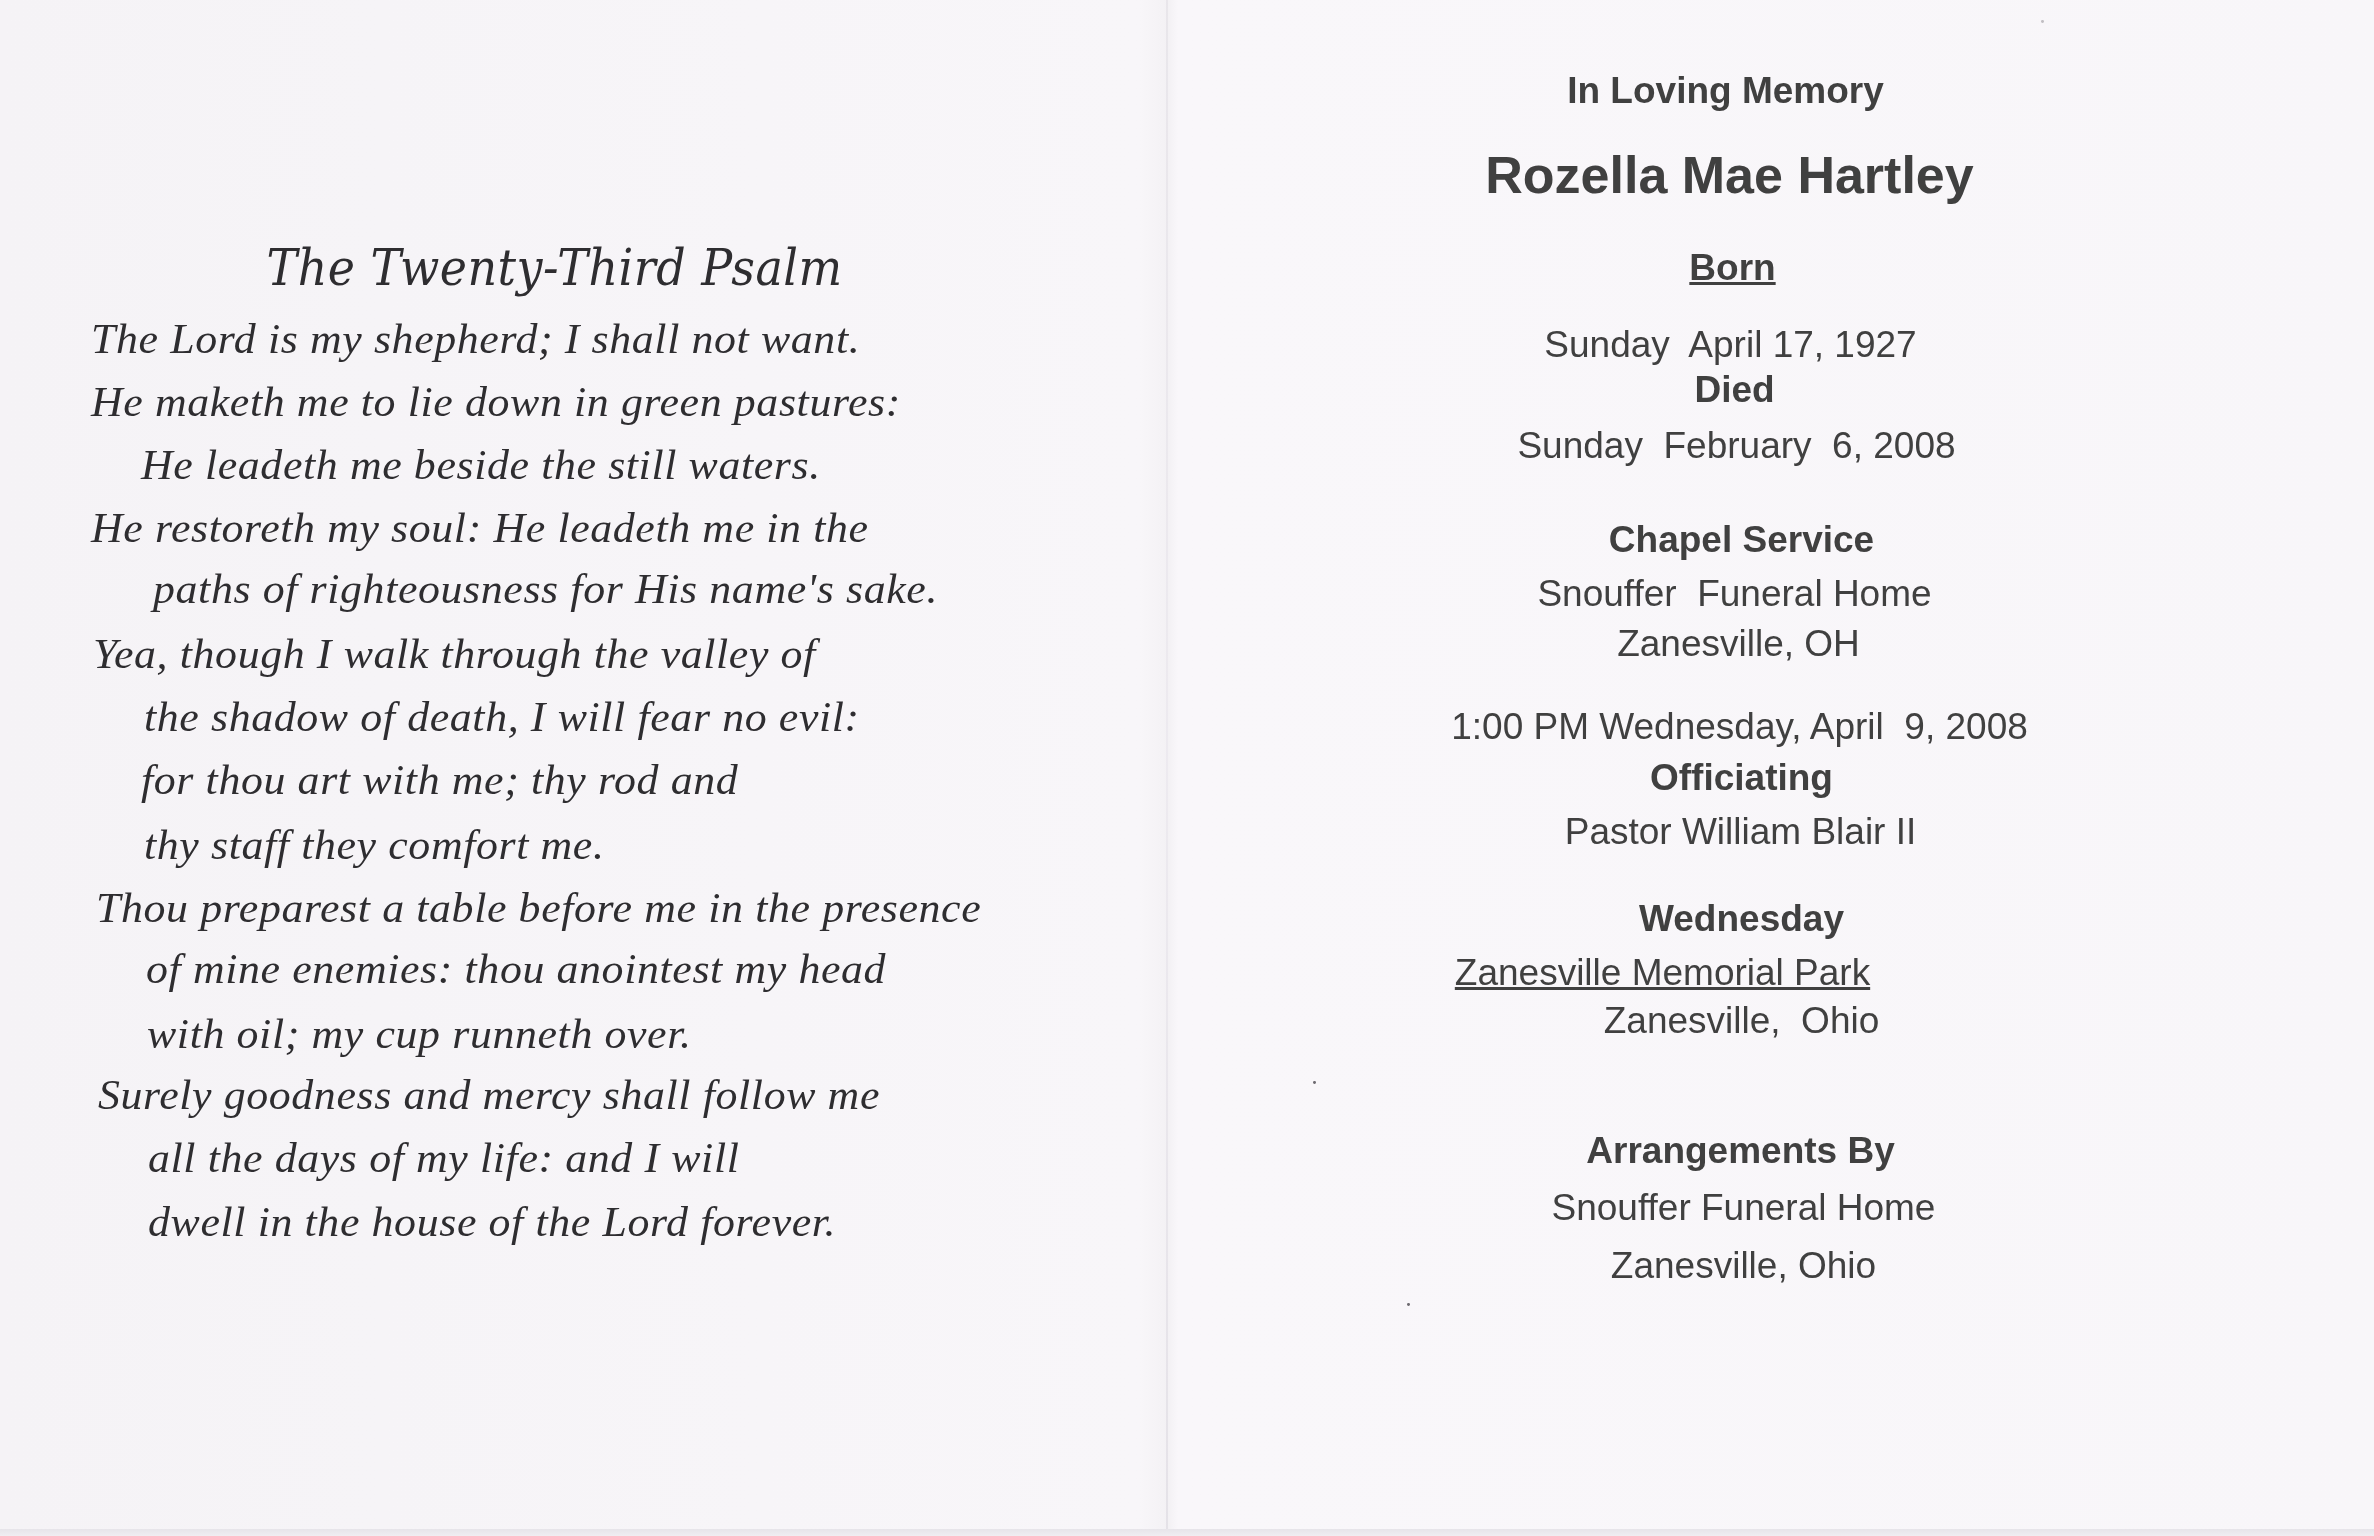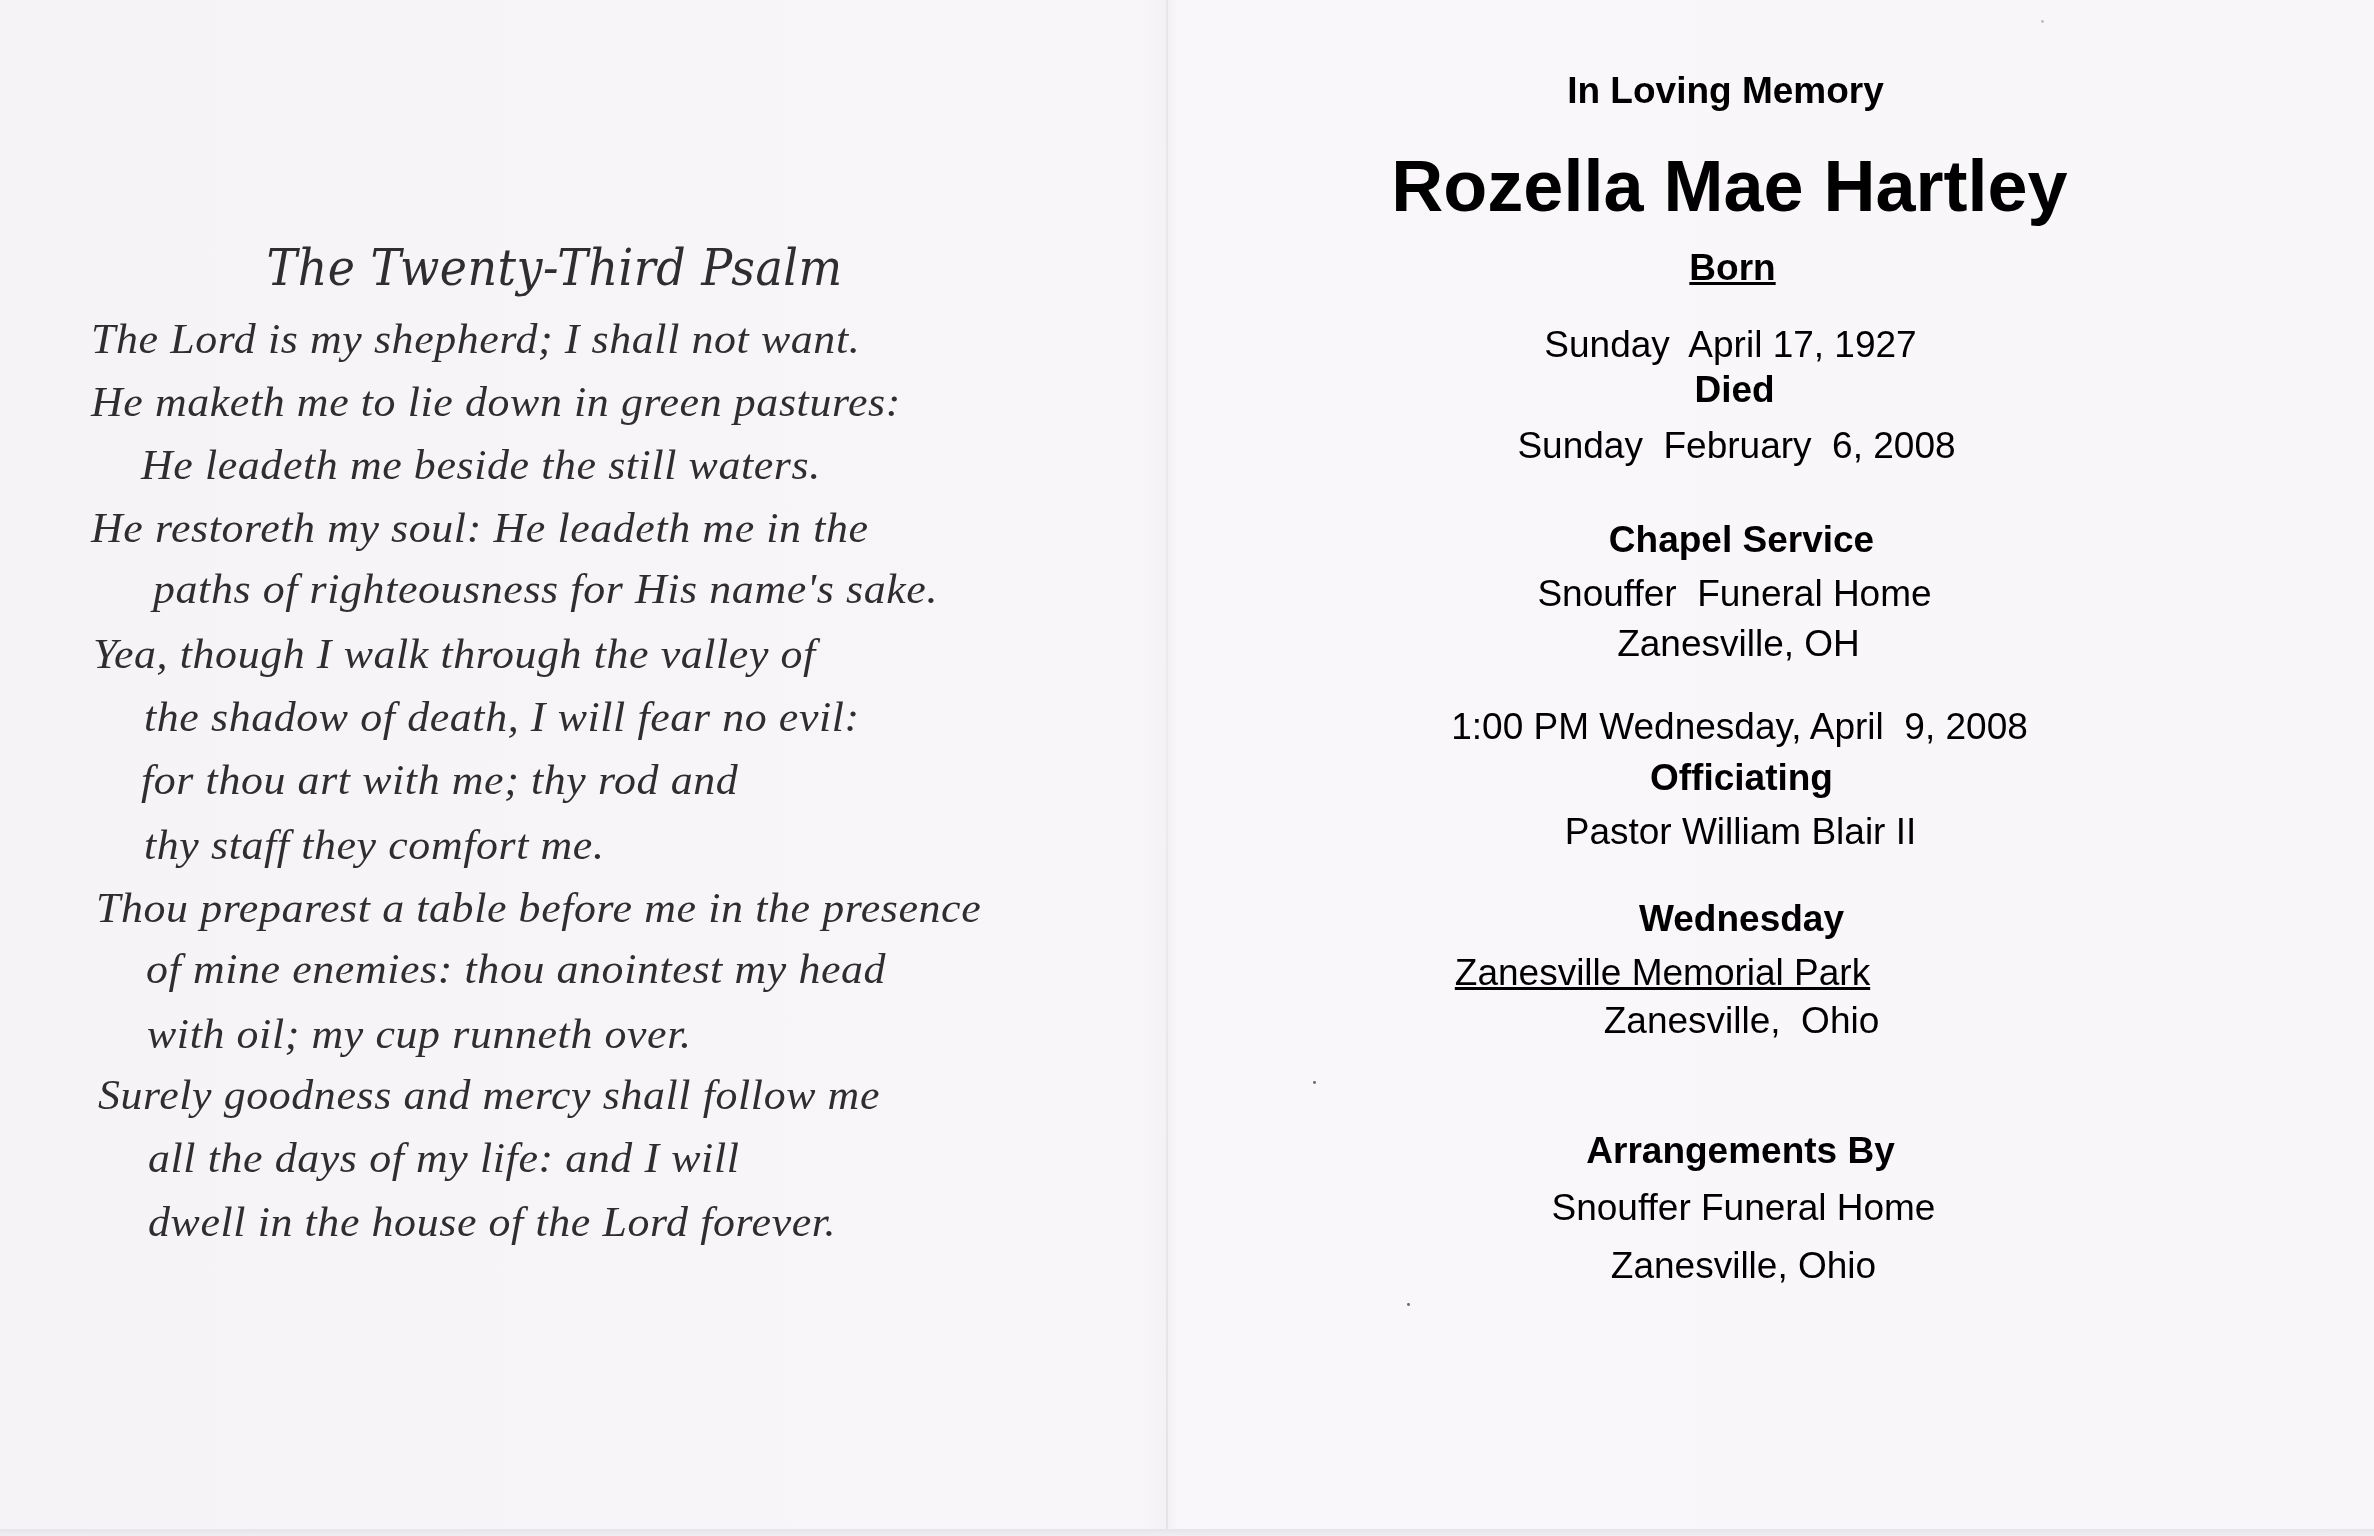--- a/index.html
+++ b/index.html
@@ -63,30 +63,30 @@
       transform: scaleX(1.02);
       letter-spacing: 0.6px;
     }
     
     .rp {
       position: absolute;
       left: 1391px;
       width: 705px;
       text-align: center;
       font-family: "Liberation Sans", sans-serif;
-      color: #000000;
+      color: #404040;
       white-space: nowrap;
     }
     .rp.heading {
       font-weight: bold;
       font-size: 37px;
     }
     .rp.name {
       font-weight: bold;
-      font-size: 72px;
+      font-size: 52px;
     }
     .rp.body {
       font-size: 37px;
     }
     .speck {
       position: absolute;
       width: 2.8px; height: 2.8px;
       border-radius: 50%;
       background: #6d6a70;
     }

